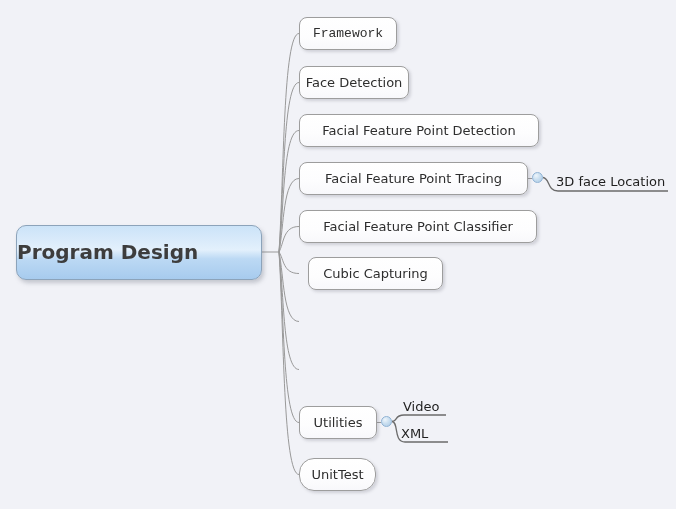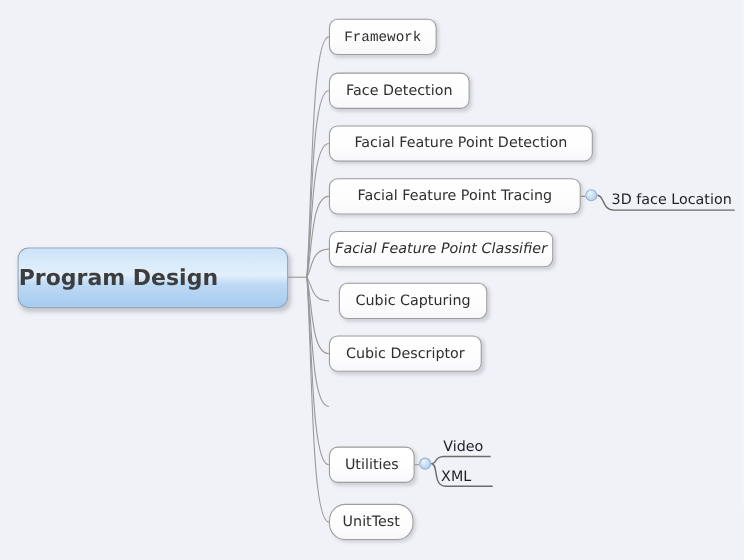--- a/index.html
+++ b/index.html
@@ -91,37 +91,34 @@
     <path d="M392,421.5 C399,421.5 393,442 405,442 L448,442" stroke="#6b6b6b" stroke-width="1.3" fill="none"></path>
   </svg>
 
   <div class="root-topic">
     <span>Program Design</span>
   </div>
 
   <div class="topic" style="left:299px;top:17px;width:98px;font-family:Liberation Mono, monospace;">
     <span>Framework</span>
   </div>
-  <div class="topic" style="left:299px;top:66px;width:128px;">
+  <div class="topic" style="left:299px;top:66px;width:110px;">
     <span>Face Detection</span>
   </div>
   <div class="topic" style="left:299px;top:114px;width:240px;">
     <span>Facial Feature Point Detection</span>
   </div>
   <div class="topic" style="left:299px;top:162px;width:229px;">
     <span>Facial Feature Point Tracing</span>
   </div>
-  <div class="topic" style="left:299px;top:210px;width:204px;font-style:italic;">
+  <div class="topic" style="left:299px;top:210px;width:238px;">
     <span>Facial Feature Point Classifier</span>
   </div>
   <div class="topic" style="left:308px;top:257px;width:135px;">
     <span>Cubic Capturing</span>
-  </div>
-  <div class="topic" style="left:299px;top:305px;width:139px;">
-    <span>Cubic Descriptor</span>
   </div>
   <div class="topic" style="left:299px;top:406px;width:78px;">
     <span>Utilities</span>
   </div>
   <div class="topic" style="left:299px;top:458px;width:77px;border-radius:15px;">
     <span>UnitTest</span>
   </div>
 
   <div class="toggle" style="left:532px;top:172px;"></div>
   <div class="toggle" style="left:381px;top:416px;"></div>

